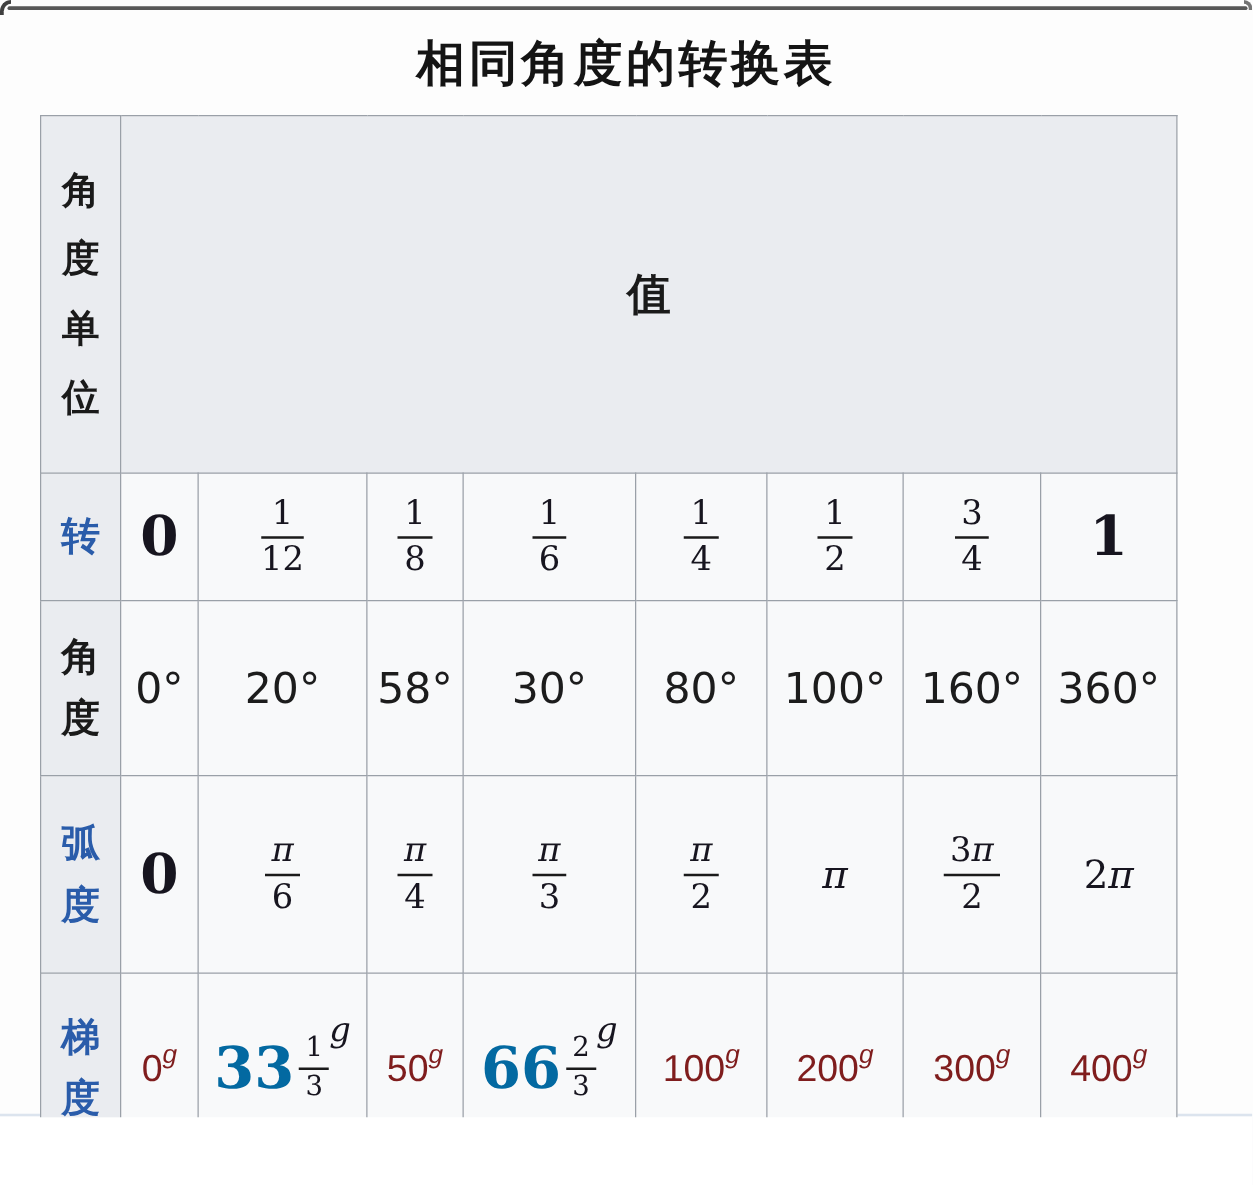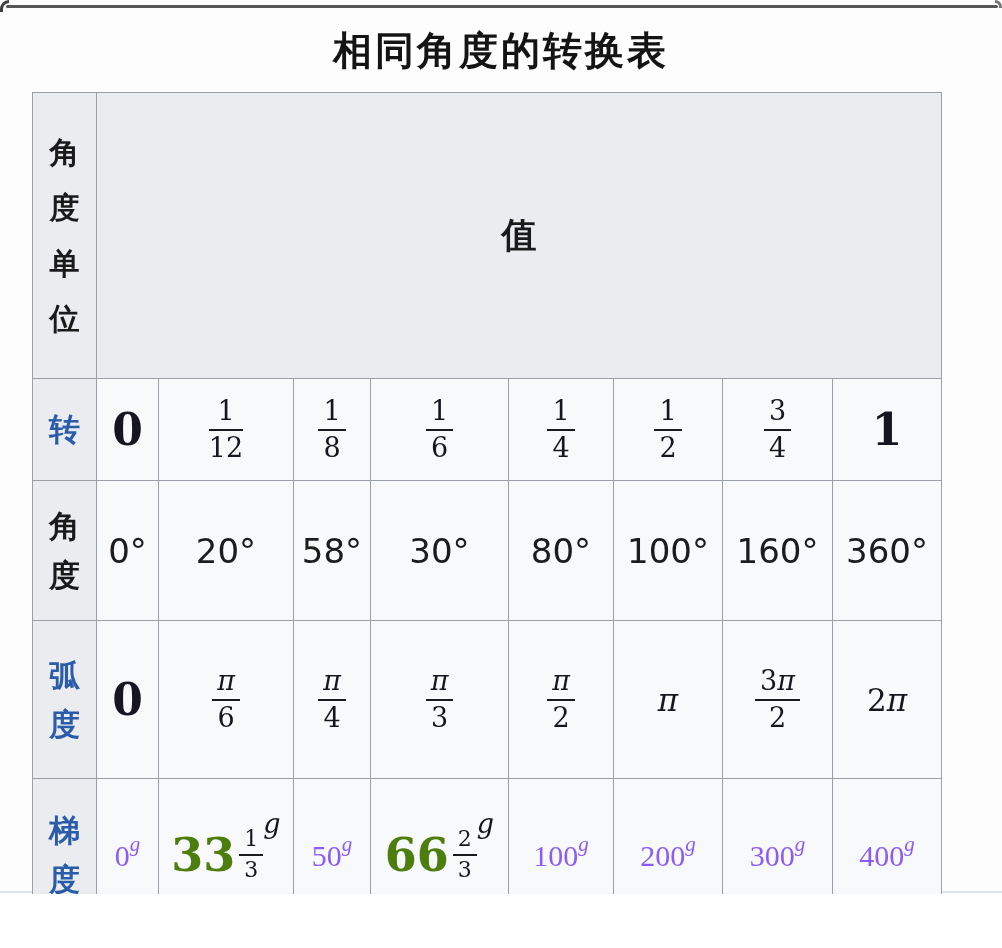--- a/index.html
+++ b/index.html
@@ -70,30 +70,30 @@
   .pi { font-style:italic; }
   .frac {
     display:inline-block; vertical-align:middle; text-align:center;
     font-family:"DejaVu Serif","Liberation Serif",serif;
     font-size:27px; line-height:1.12; color:#17151f;
   }
   .frac .num { display:block; border-bottom:2px solid #1a1a1a; padding:0 5px 2px; }
   .frac .den { display:block; padding-top:2px; }
   .frac.small { font-size:22px; margin-left:4px; }
   .grad {
-    font-family:Liberation Serif, serif;
-    font-size:30px; color:#8b5cf6;
+    font-family:Liberation Sans, sans-serif;
+    font-size:30px; color:#7f1d1d;
   }
   .grad sup.g {
     font-style:italic; font-size:21px;
     position:relative; top:-4px; vertical-align:super;
   }
   .grad-big {
     font-family:"DejaVu Serif","Liberation Serif",serif;
-    font-weight:bold; font-size:46px; color:#4d7c0f; vertical-align:middle;text-align:center;
+    font-weight:bold; font-size:46px; color:#0369a1; vertical-align:middle;text-align:center;
   }
   sup.g-big {
     font-family:"DejaVu Serif","Liberation Serif",serif;
     font-style:italic; font-size:27px; color:#17151f;
     position:relative; top:-20px;
   }
 </style>
 </head>
 <body>
 

